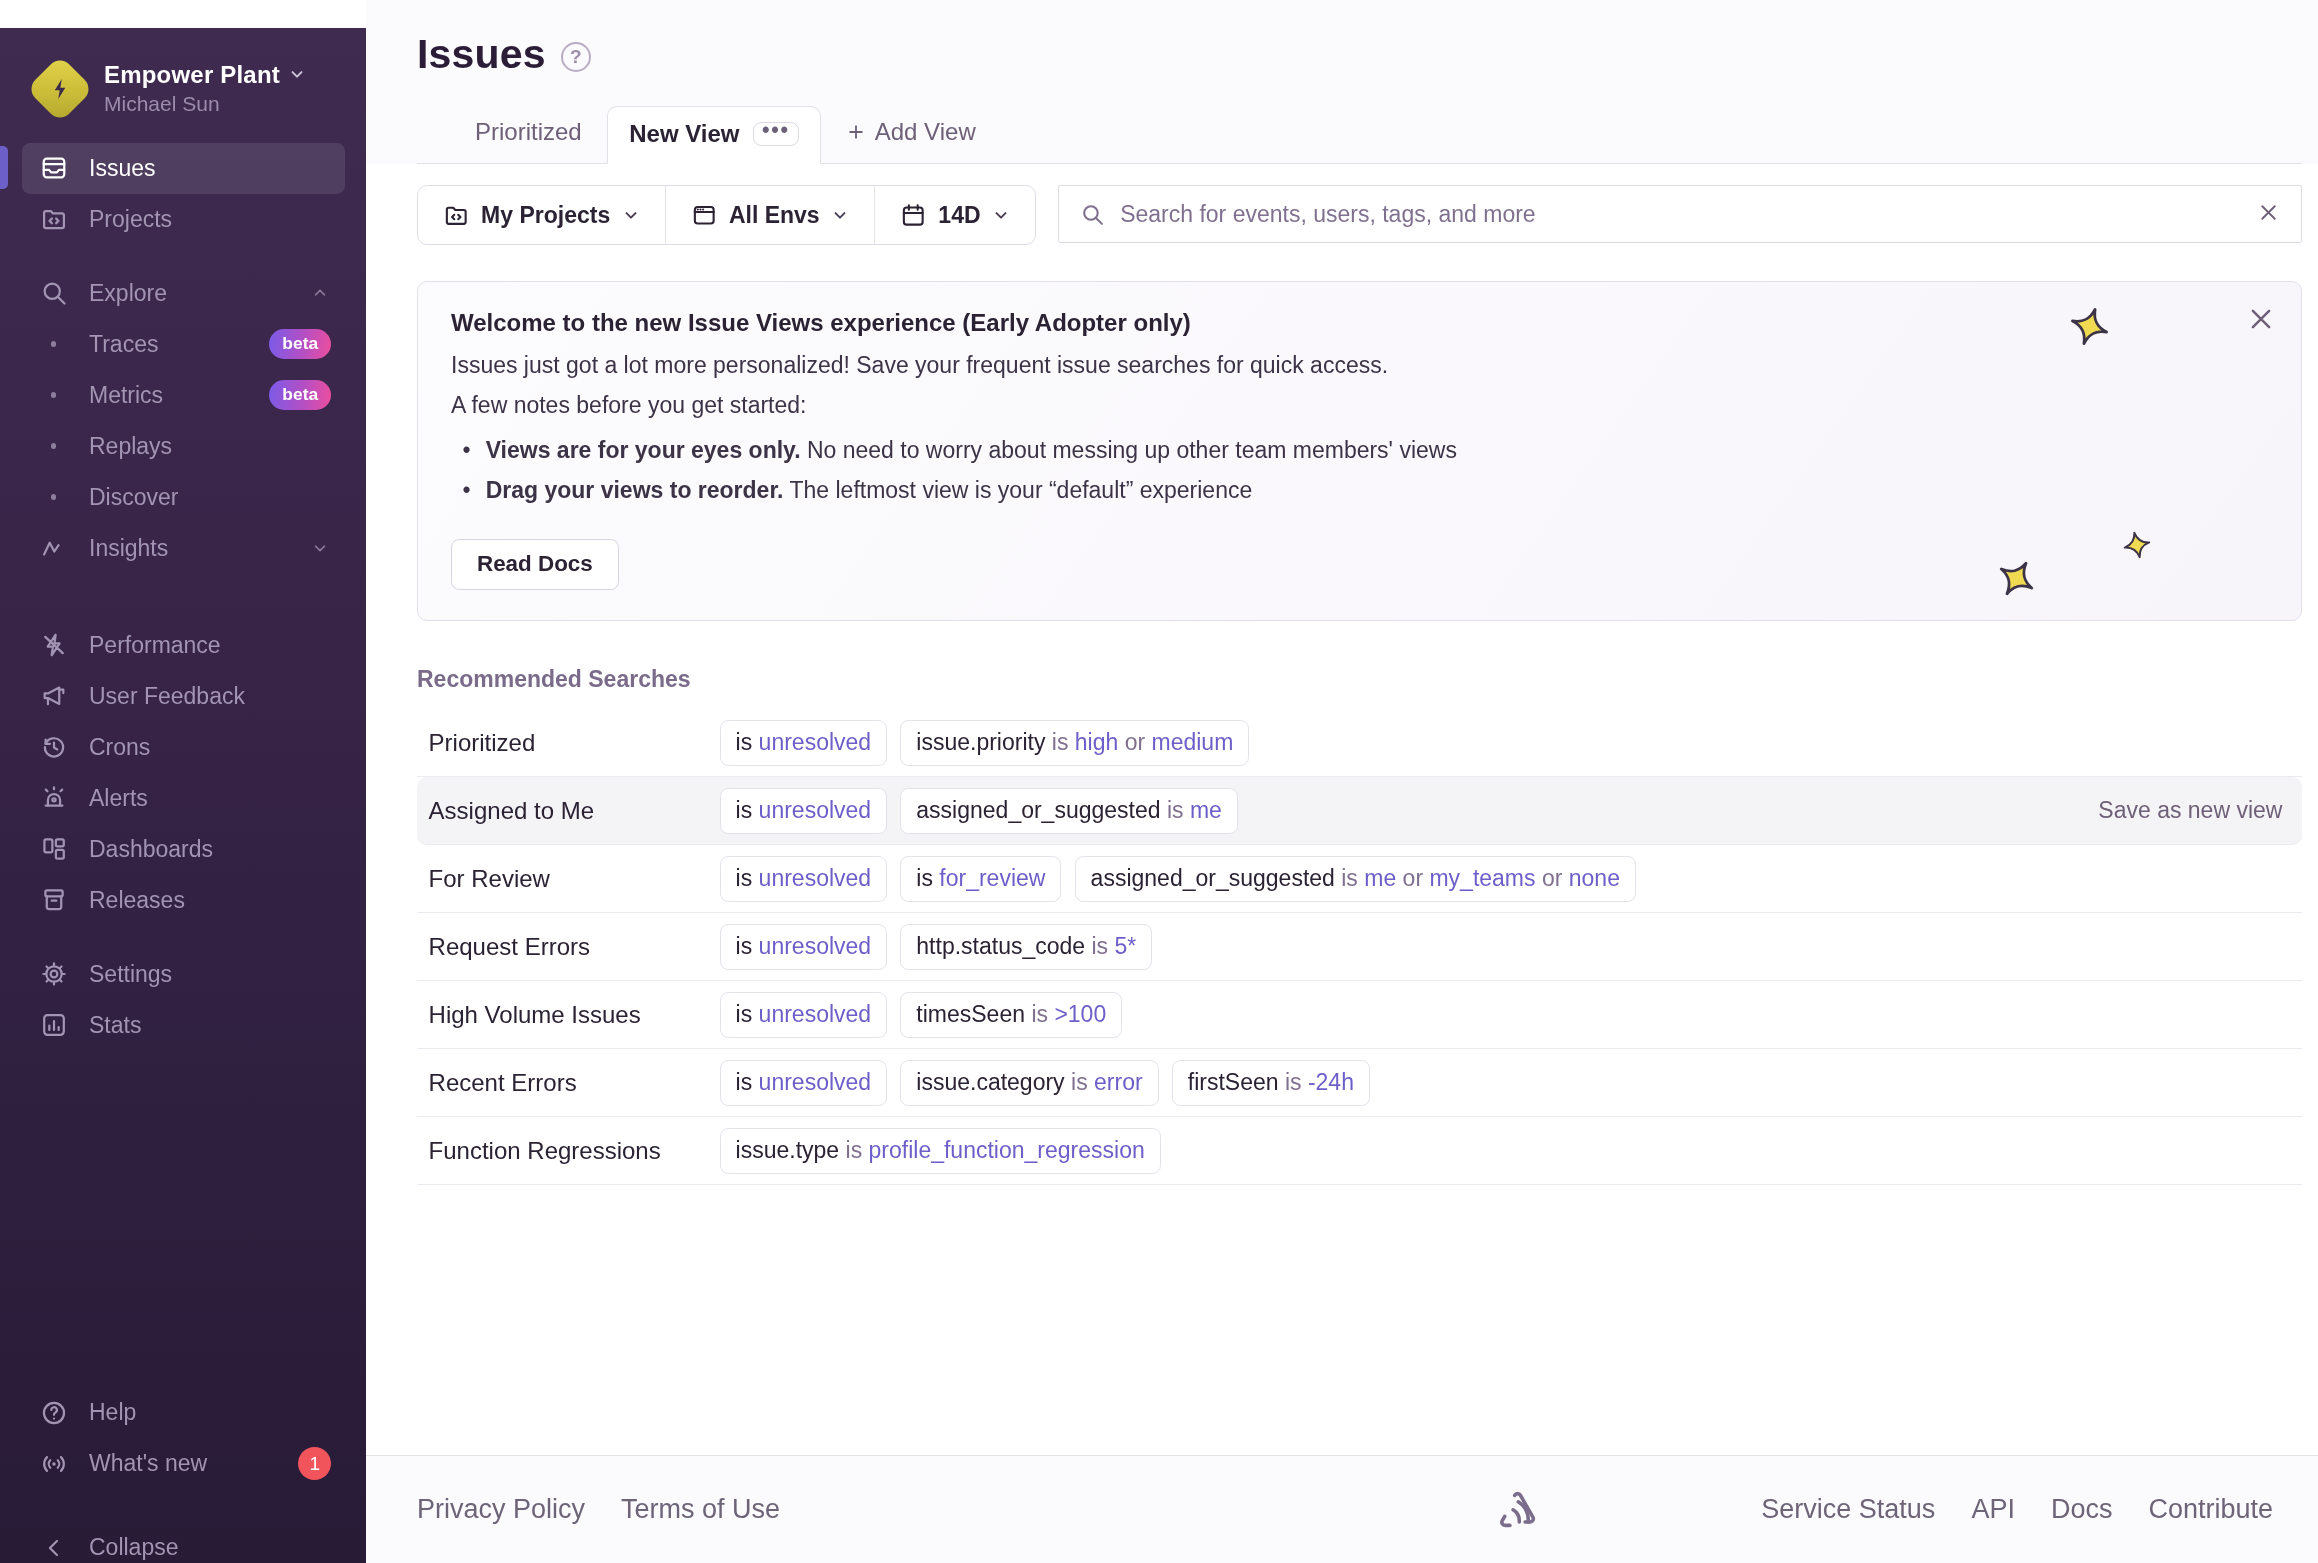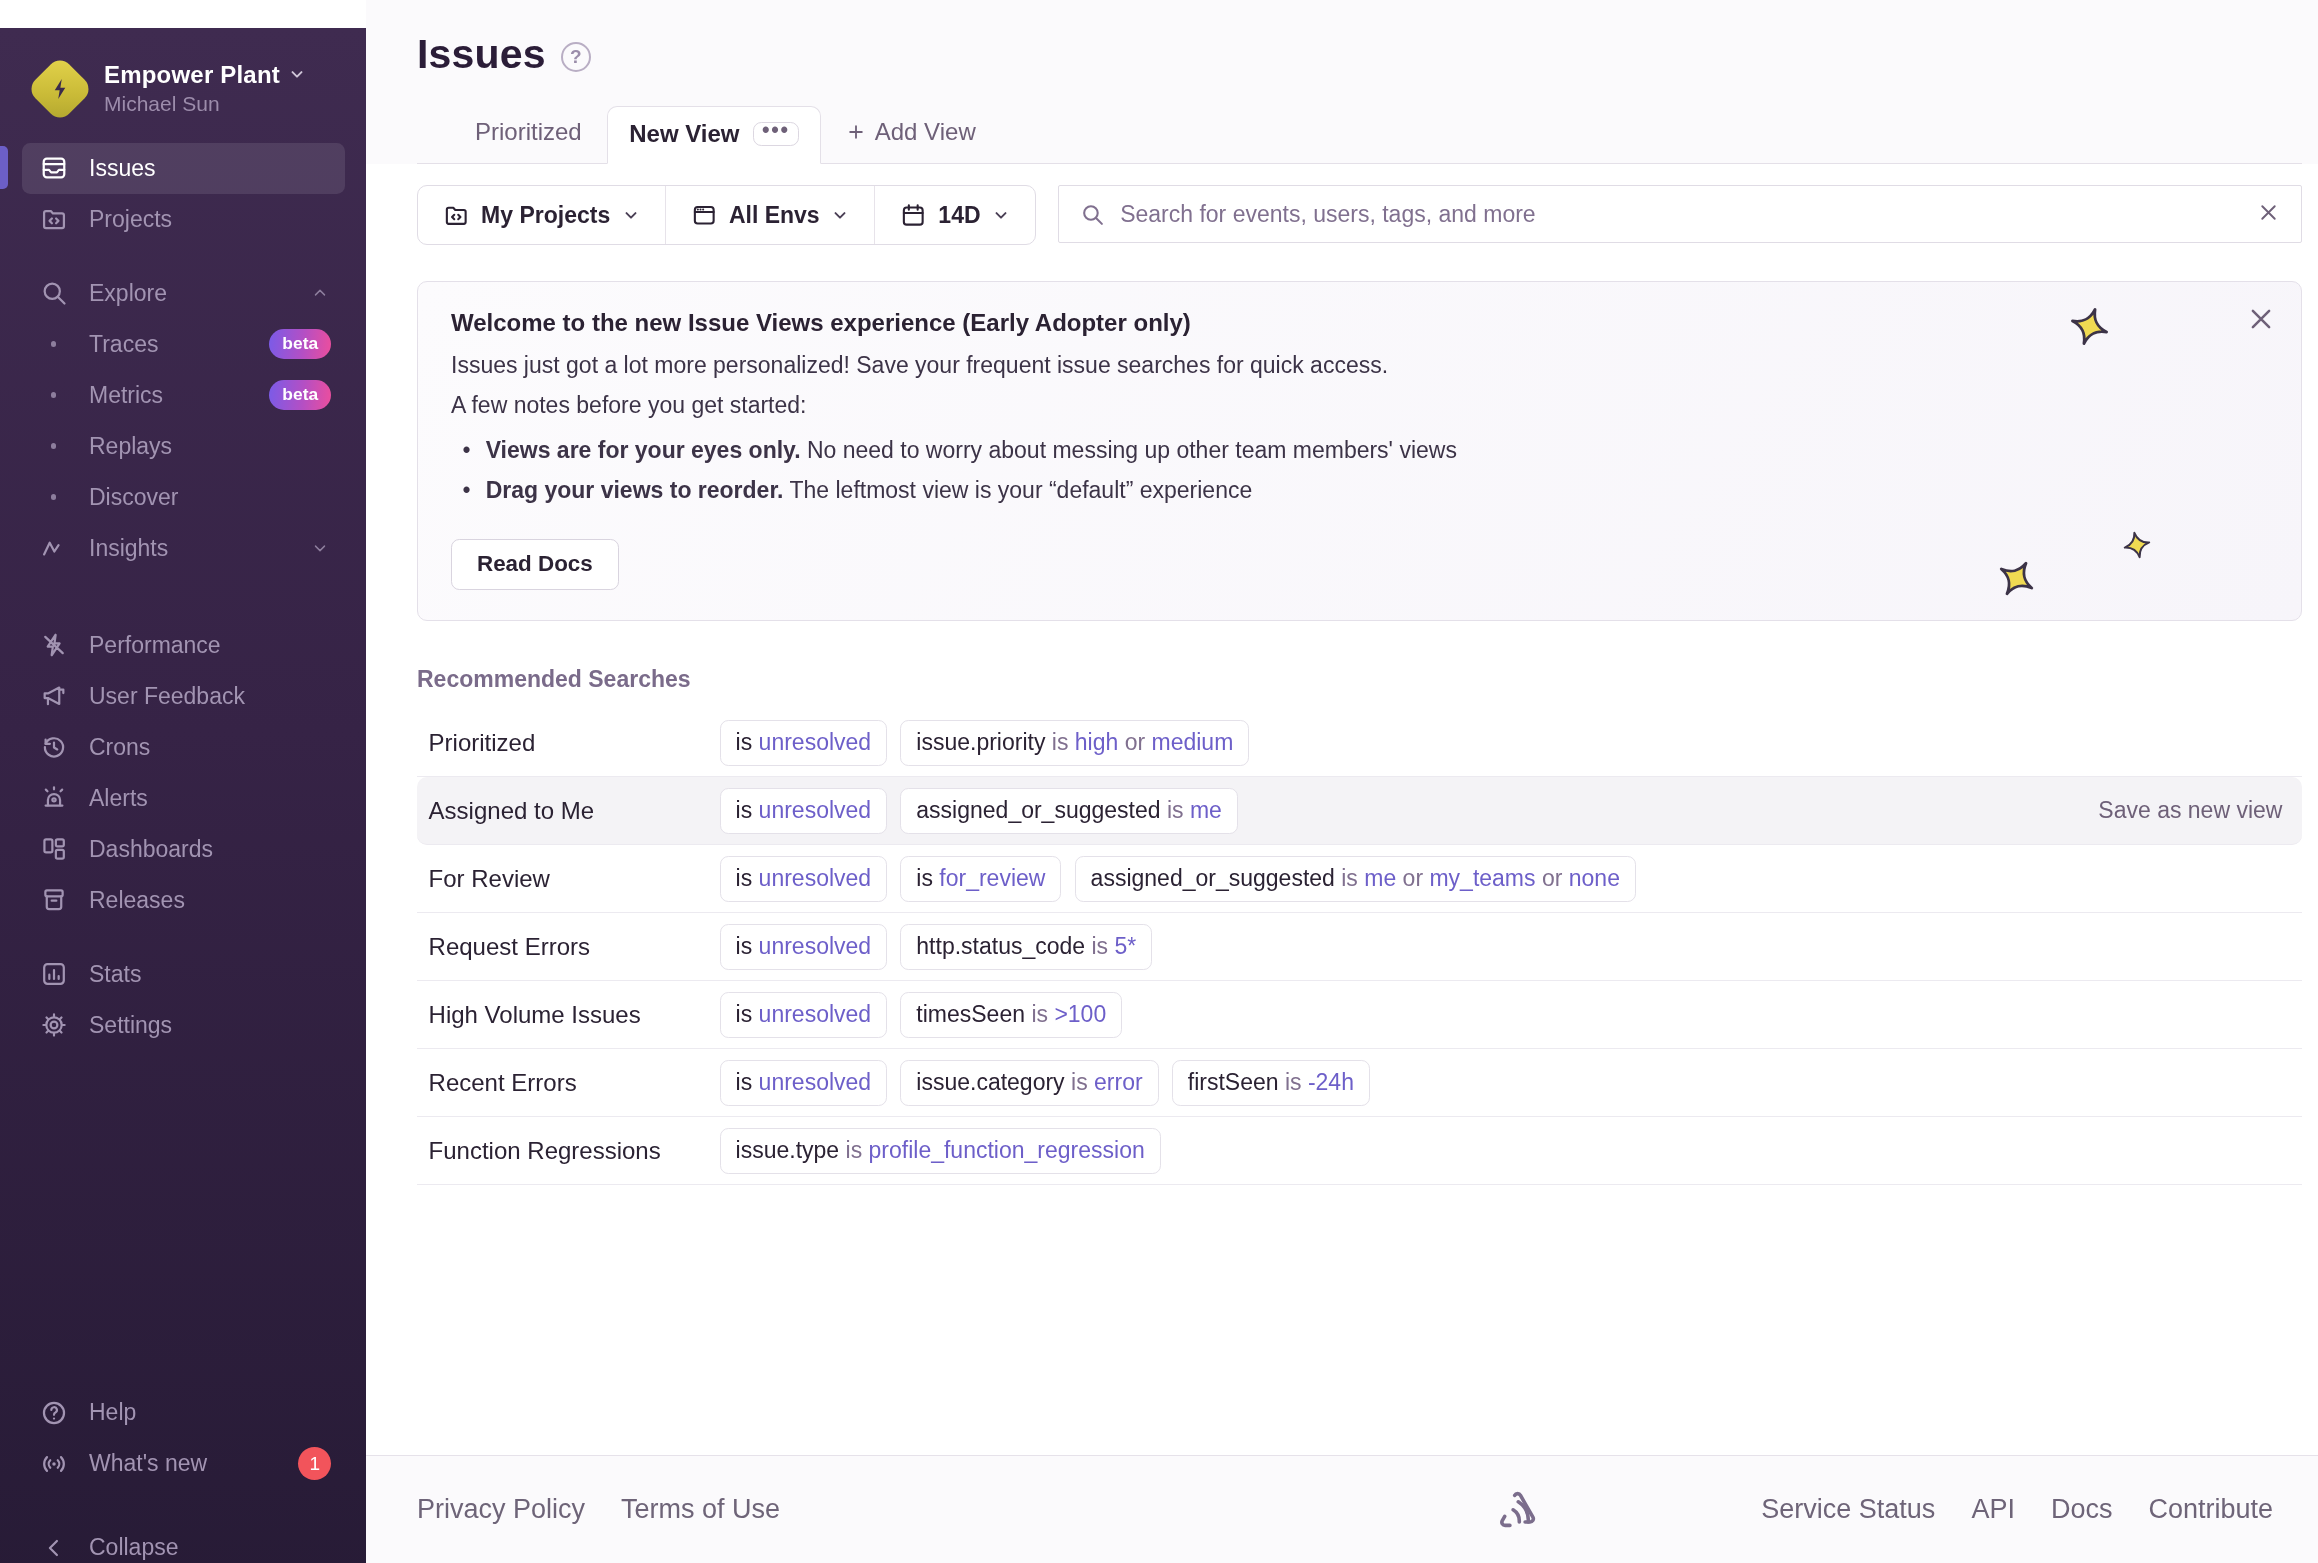--- a/index.html
+++ b/index.html
@@ -263,35 +263,35 @@
               <path d="M5.8 8.8v9a2 2 0 0 0 2 2h8.4a2 2 0 0 0 2-2v-9"></path>
               <path d="M10 12.6h4"></path>
             </svg>
           </span>
           <span>Releases</span>
         </div>
         <div class="gap-s"></div>
         <div class="side-item">
           <span class="ico">
             <svg viewBox="0 0 24 24" fill="none" stroke="currentColor" stroke-width="1.9" stroke-linecap="round" stroke-linejoin="round">
-              <rect x="3.6" y="3.6" width="16.8" height="16.8" rx="2.8"></rect>
-              <path d="M8 16.2v-3.6M12 16.2V8.6M16 16.2v-2.4"></path>
-            </svg>
-          </span>
-          <span>Stats</span>
-        </div>
-        <div class="side-item">
-          <span class="ico">
-            <svg viewBox="0 0 24 24" fill="none" stroke="currentColor" stroke-width="1.9" stroke-linecap="round" stroke-linejoin="round">
               <circle cx="12" cy="12" r="2.9"></circle>
               <path d="M12 4.6V2.9M12 21.1v-1.7M4.6 12H2.9M21.1 12h-1.7M6.8 6.8L5.6 5.6M18.4 18.4l-1.2-1.2M17.2 6.8l1.2-1.2M5.6 18.4l1.2-1.2"></path>
               <circle cx="12" cy="12" r="6.6"></circle>
             </svg>
           </span>
           <span>Settings</span>
+        </div>
+        <div class="side-item">
+          <span class="ico">
+            <svg viewBox="0 0 24 24" fill="none" stroke="currentColor" stroke-width="1.9" stroke-linecap="round" stroke-linejoin="round">
+              <rect x="3.6" y="3.6" width="16.8" height="16.8" rx="2.8"></rect>
+              <path d="M8 16.2v-3.6M12 16.2V8.6M16 16.2v-2.4"></path>
+            </svg>
+          </span>
+          <span>Stats</span>
         </div>
       </nav>
     <div class="sidebar-bottom" id="nav-bottom">
         <div class="side-item">
           <span class="ico">
             <svg viewBox="0 0 24 24" fill="none" stroke="currentColor" stroke-width="1.9" stroke-linecap="round" stroke-linejoin="round">
               <circle cx="12" cy="12" r="8.6"></circle>
               <path d="M9.7 9.4a2.4 2.4 0 1 1 3.5 2.2c-.9.4-1.2 1-1.2 2"></path>
               <path d="M12 16.8h.01"></path>
             </svg>

